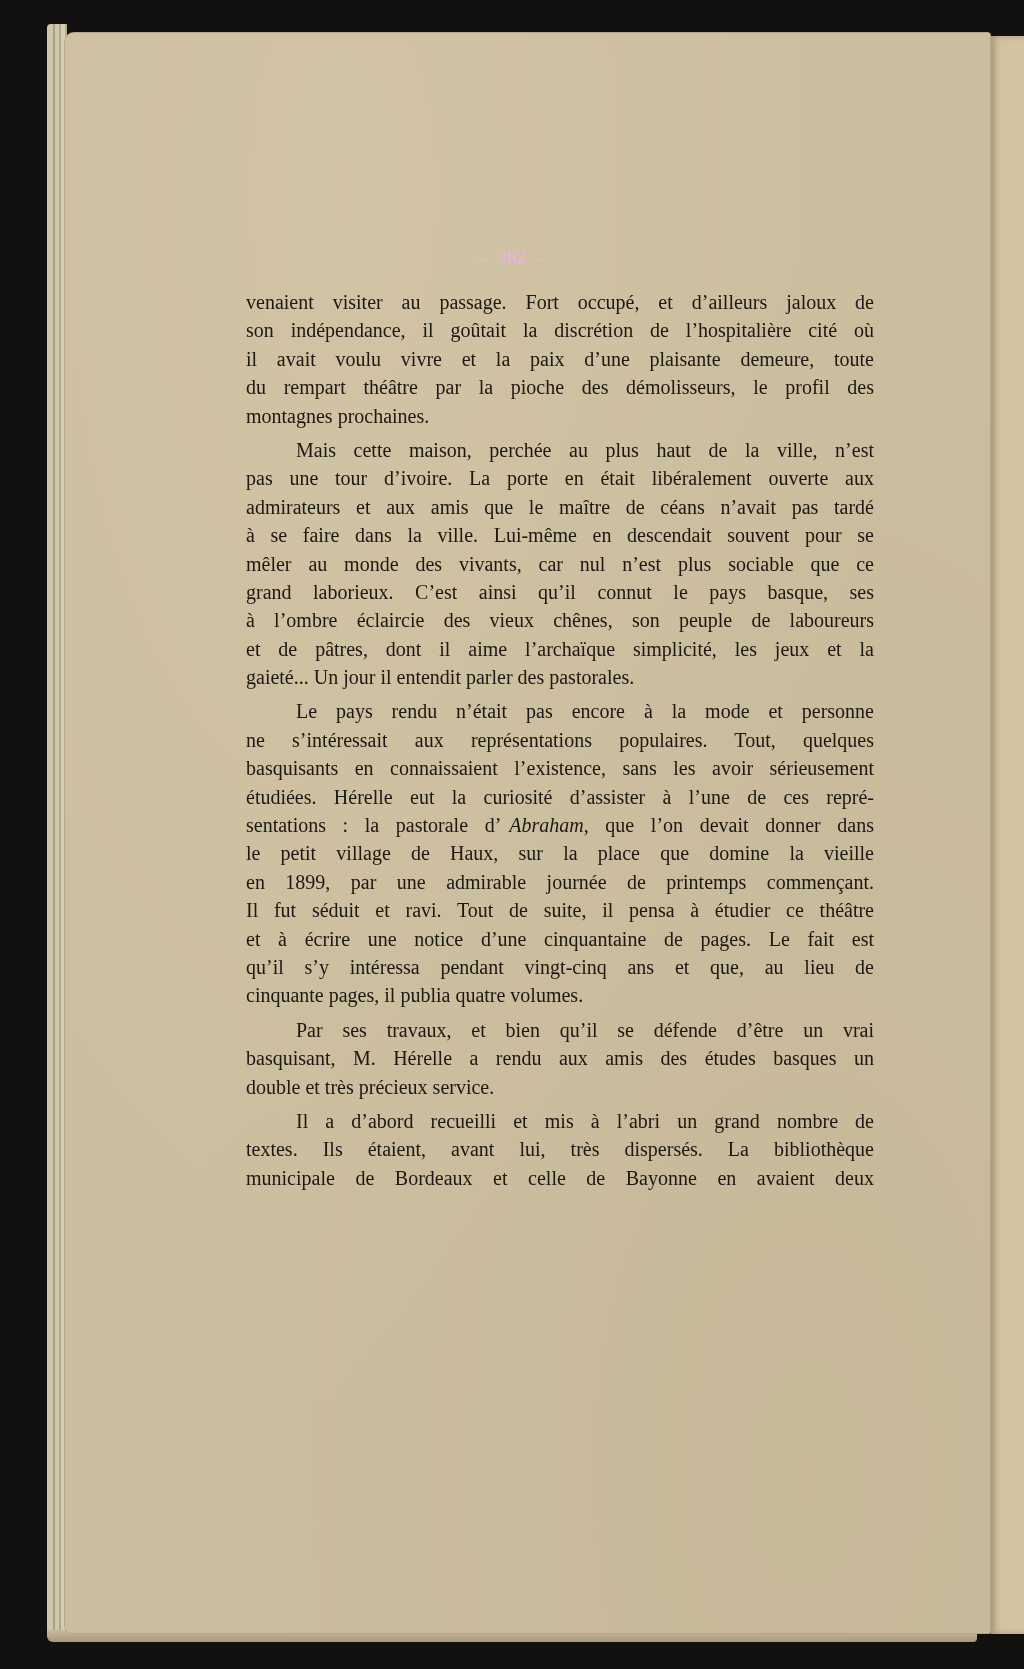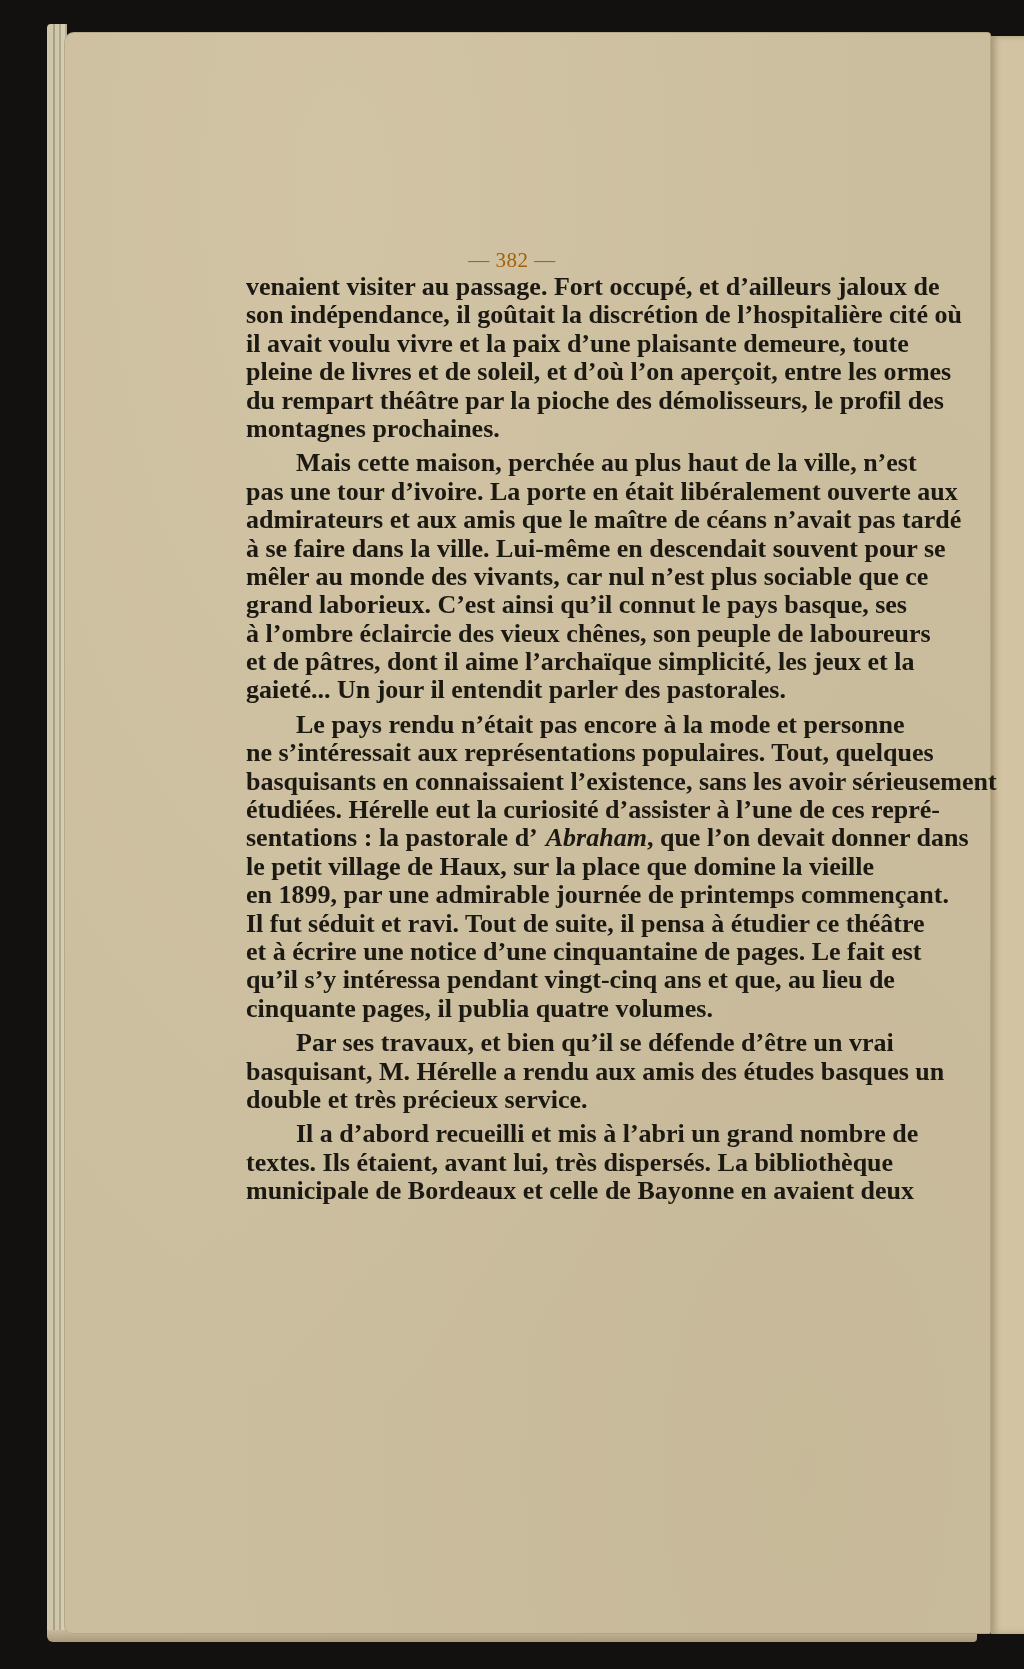--- a/index.html
+++ b/index.html
@@ -55,33 +55,32 @@
     height: 1598px;
     background: #d2c4a3;
     box-shadow: inset 4px 0 6px rgba(90,70,40,0.35);
   }
   .page-number {
     position: absolute;
     left: 0;
     width: 100%;
     top: 248px;
     text-align: center;
-    font-size: 21px;
-    color: #a16207;
+    font-size: 18px;
+    color: #f0abfc;
     letter-spacing: 0.5px;
   }
   .text-block {
     position: absolute;
     left: 246px;
-    top: 273px;
+    top: 288px;
     width: 628px;
     color: #1c1812;
-    font-size: 26px;
+    font-size: 20px;
     line-height: 28.4px;
-    font-weight: bold;
   }
   .line {
     display: block;
     text-align: justify;
     text-align-last: justify;
     white-space: nowrap;
     height: 28.4px;
   }
   .line.last {
     text-align-last: left;
@@ -108,21 +107,20 @@
 </div>
 
 <div class="page-number">— 382 —</div>
 
 <div class="text-block">
 
   <div class="para">
     <span class="line">venaient visiter au passage. Fort occupé, et d’ailleurs jaloux de</span>
     <span class="line">son indépendance, il goûtait la discrétion de l’hospitalière cité où</span>
     <span class="line">il avait voulu vivre et la paix d’une plaisante demeure, toute</span>
-    <span class="line">pleine de livres et de soleil, et d’où l’on aperçoit, entre les ormes</span>
     <span class="line">du rempart théâtre par la pioche des démolisseurs, le profil des</span>
     <span class="line last">montagnes prochaines.</span>
   </div>
 
   <div class="para">
     <span class="line indent">Mais cette maison, perchée au plus haut de la ville, n’est</span>
     <span class="line">pas une tour d’ivoire. La porte en était libéralement ouverte aux</span>
     <span class="line">admirateurs et aux amis que le maître de céans n’avait pas tardé</span>
     <span class="line">à se faire dans la ville. Lui-même en descendait souvent pour se</span>
     <span class="line">mêler au monde des vivants, car nul n’est plus sociable que ce</span>

